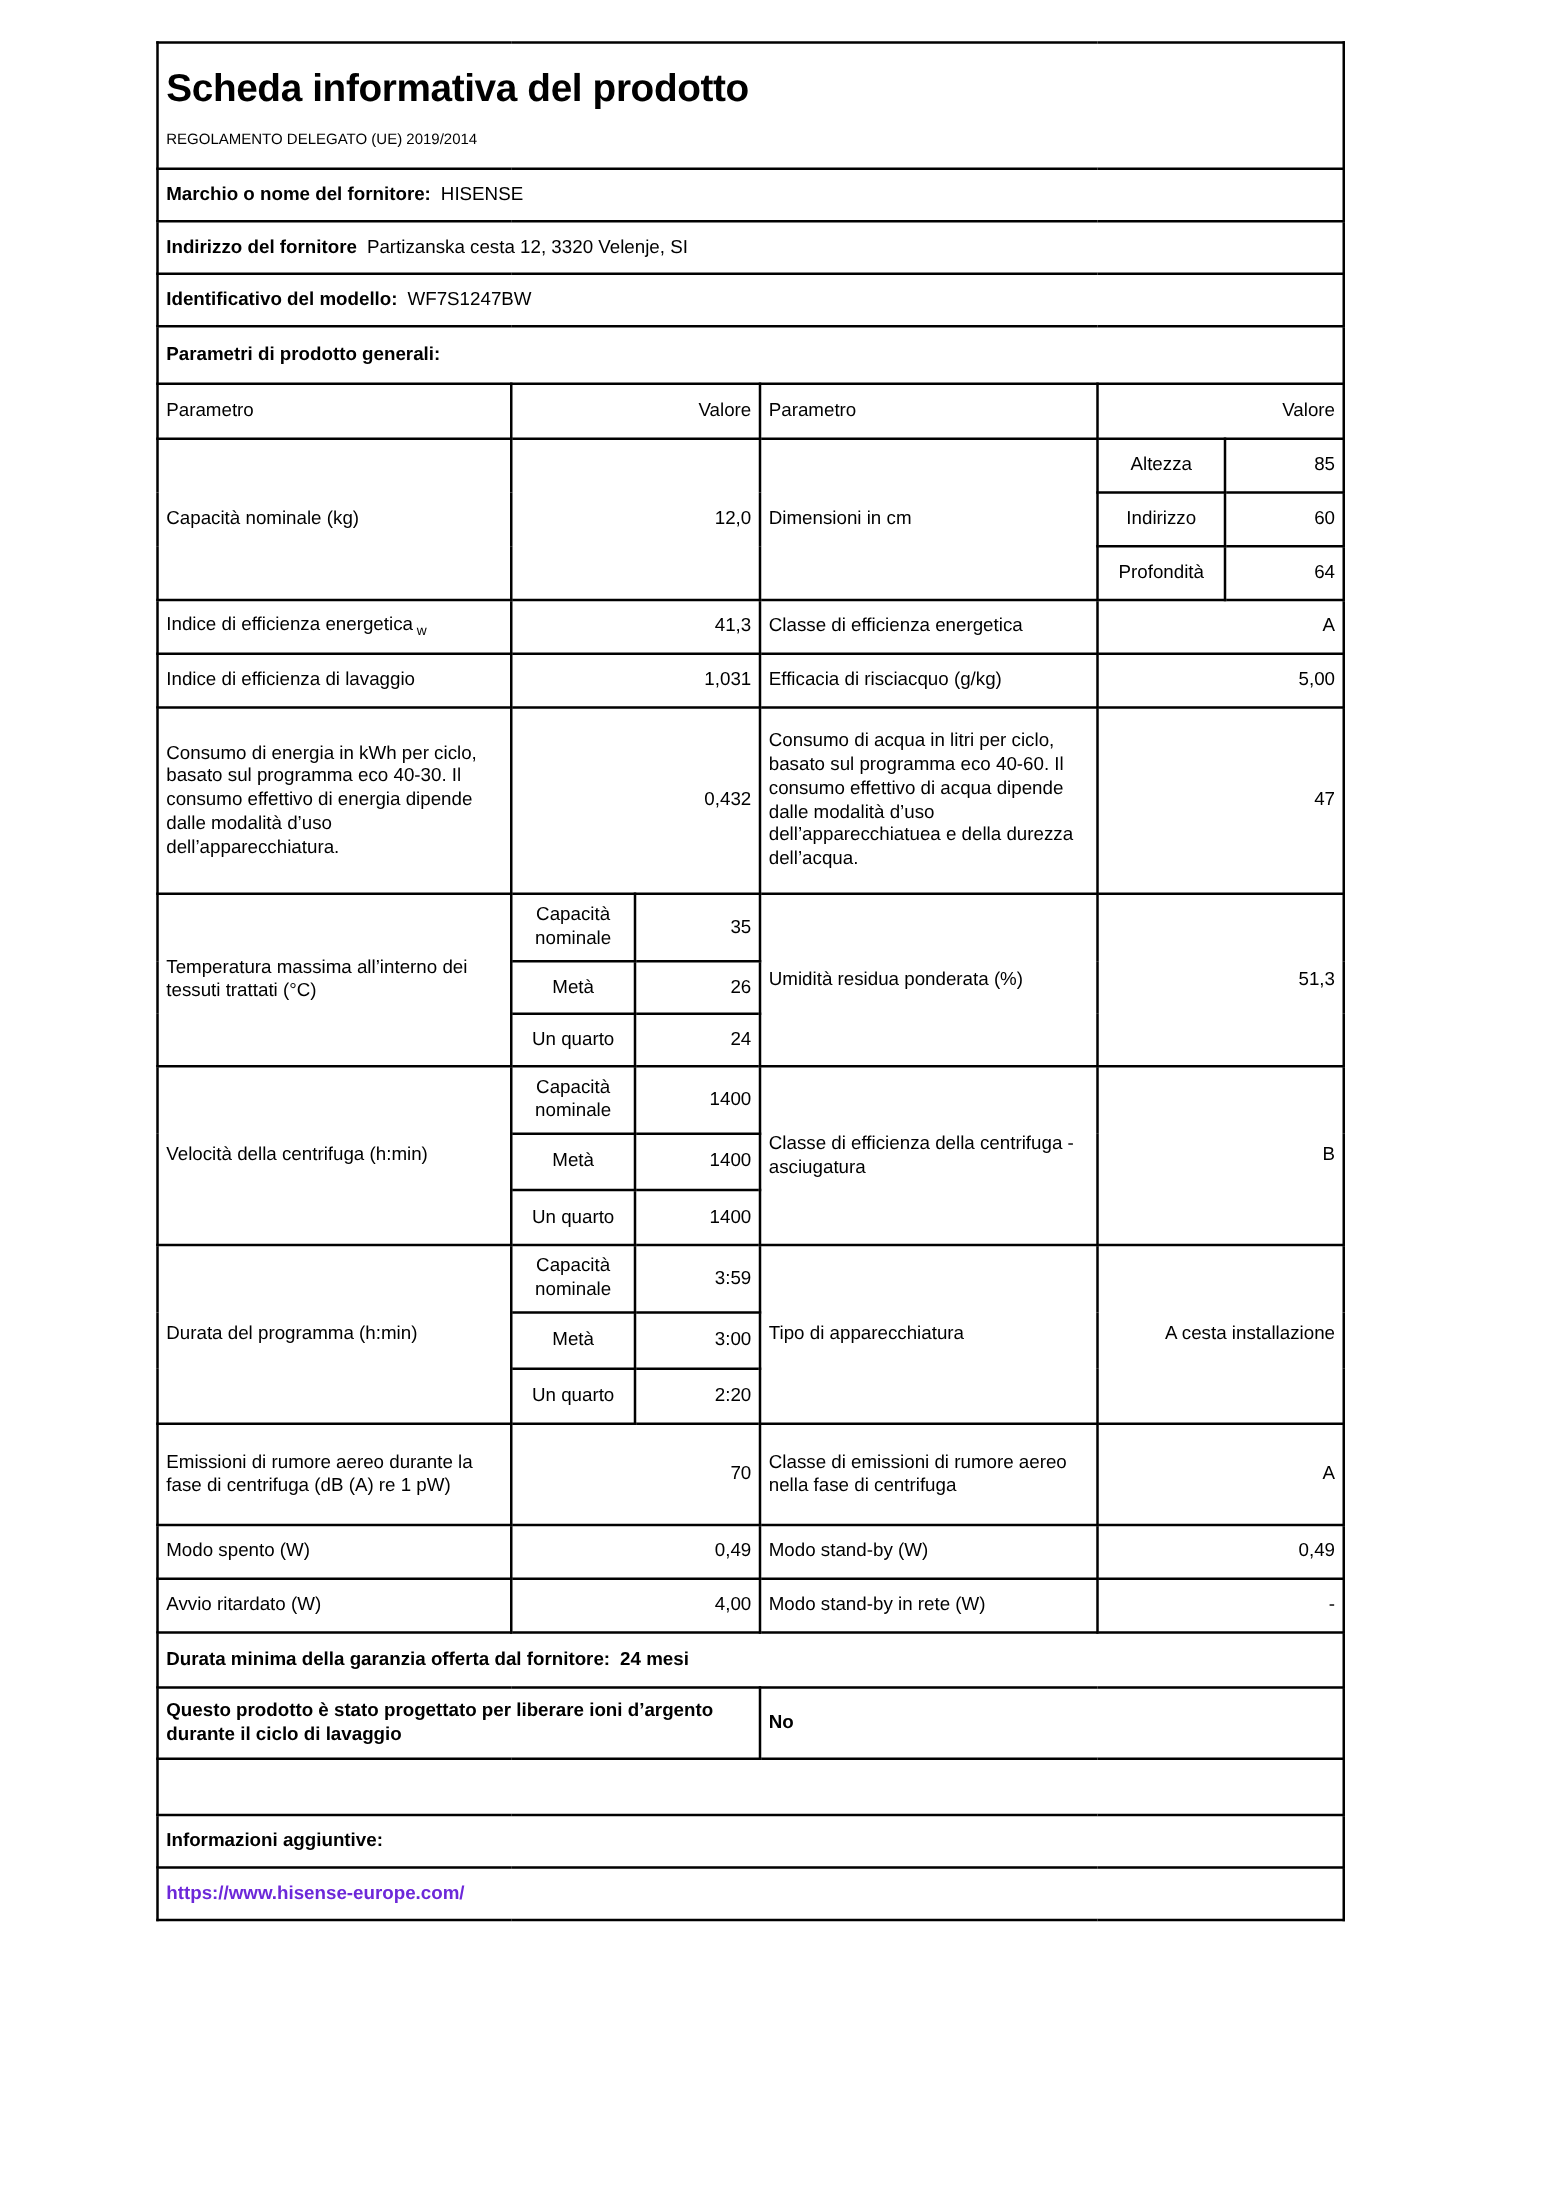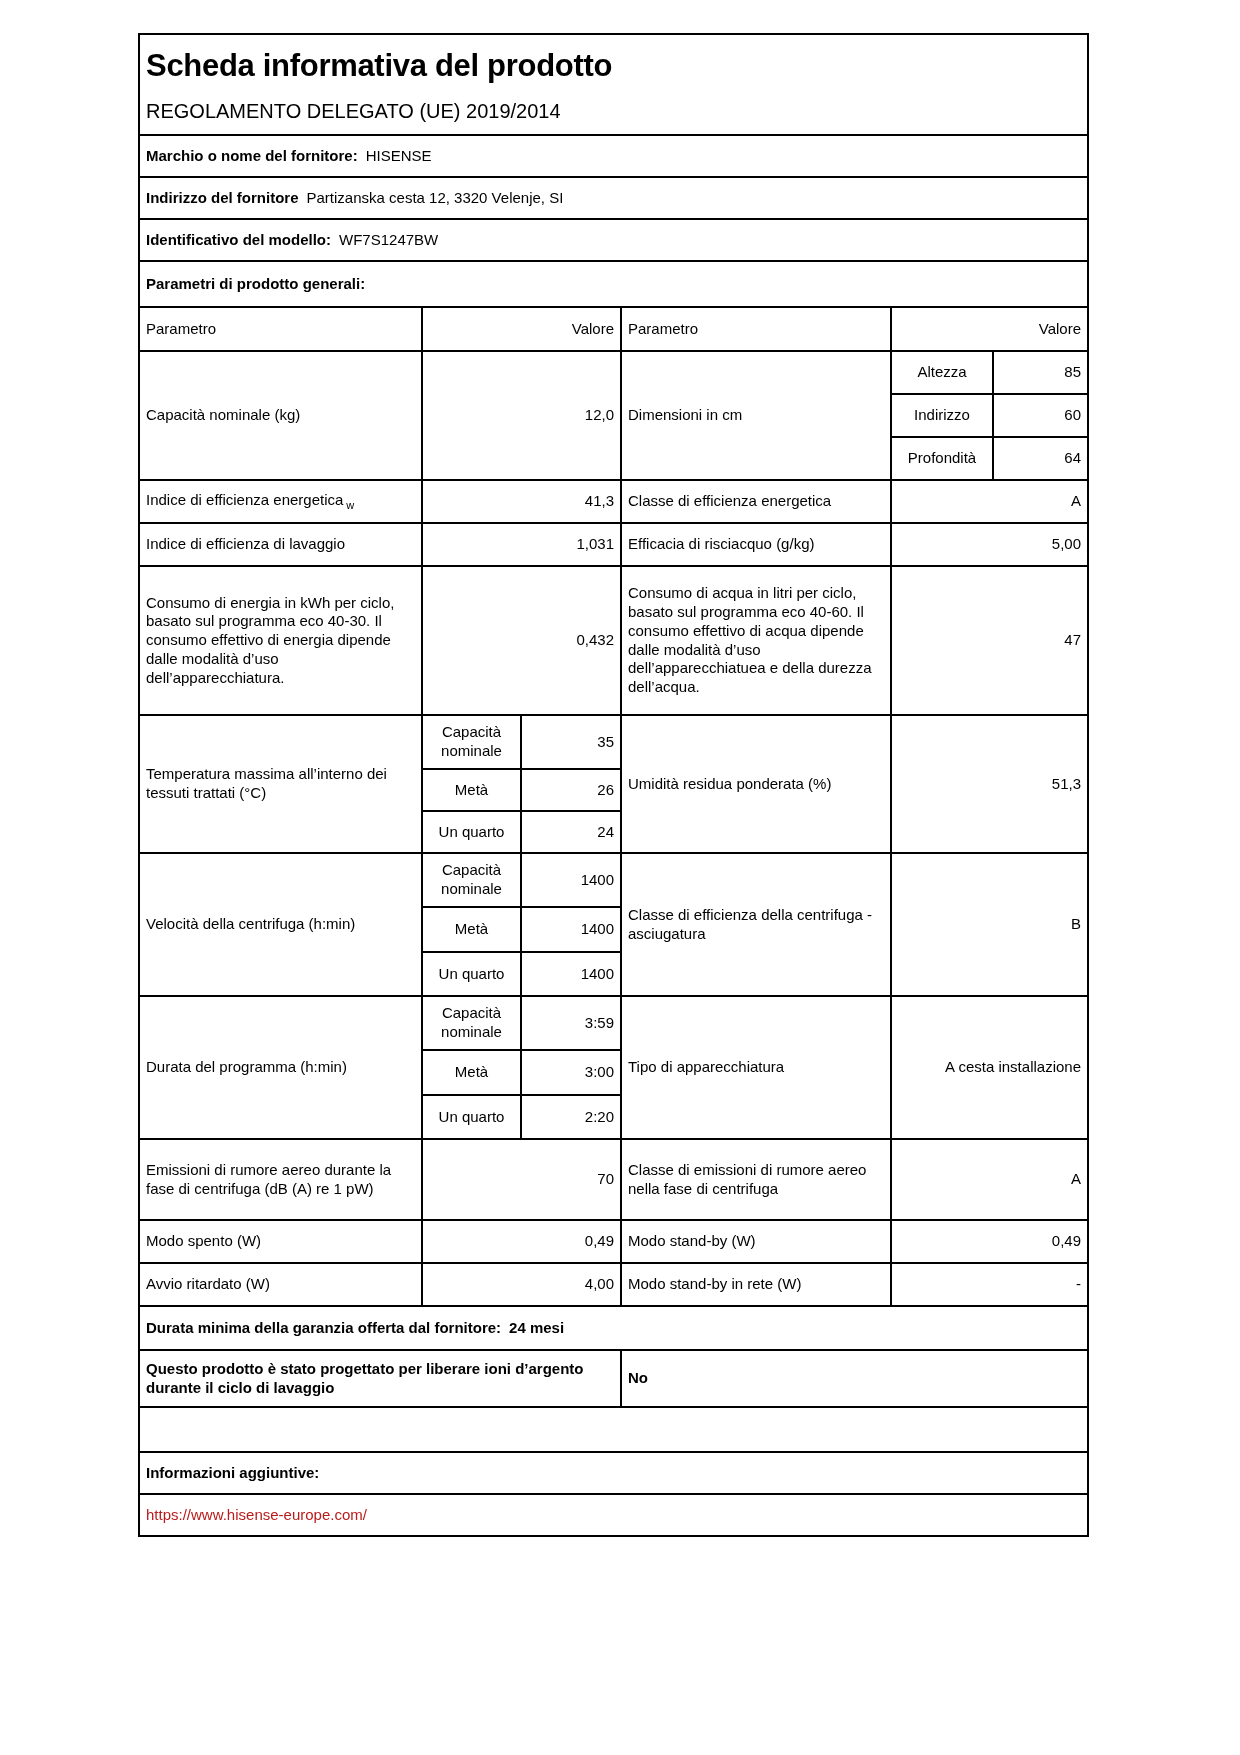--- a/index.html
+++ b/index.html
@@ -10,21 +10,21 @@
   .page {
     position: relative;
     width: 1240px;
     height: 1755px;
     background: #ffffff;
     font-family: "Liberation Sans", sans-serif;
     color: #000000;
   }
   table.doc {
     position: absolute;
-    left: 138px;
+    left: 125px;
     top: 33px;
     width: 949px;
     border-collapse: collapse;
     table-layout: fixed;
     font-size: 15px;
     color: #000000;
   }
   table.doc td {
     border: 2px solid #000000;
     padding: 2px 6px;
@@ -32,39 +32,39 @@
     line-height: 1.25;
     overflow: hidden;
   }
   .title-cell { padding: 6px 8px 4px 8px; vertical-align: top; }
   .doc-title {
     font-size: 31px;
     font-weight: bold;
     letter-spacing: -0.3px;
     margin: 2px 0 14px 0;
   }
-  .doc-subtitle { font-size: 20px; }
+  .doc-subtitle { font-size: 12px; }
   .b { font-weight: bold; }
   .lbl { text-align: left; }
   .val { text-align: right; padding: 2px 2px; }
   .sub { text-align: center; padding: 2px 3px; }
   .gap { margin-left: 8px; text-align: right; }
   sub.eei-sub { font-size: 11px; margin-left: 3px; }
   
   .h36 { height: 36px; }
   .h37 { height: 37px; margin-left: 48px; }
   .h38 { height: 38px; }
   .h39 { height: 39px; }
   .h40 { height: 40px; }
   .h48 { height: 48px; }
   .h51 { height: 51px; }
   .h75 { height: 75px; }
   .h95 { height: 95px; }
   .h143 { height: 143px; }
-  .link { color: #b91c1c; text-decoration: none; }
+  .link { color: #6d28d9; text-decoration: none; font-weight: bold; }
 </style>
 </head>
 <body>
 
 <div class="page">
   <table class="doc">
     <colgroup>
       <col style="width:283px">
         <col style="width:99px">
         <col style="width:100px">

